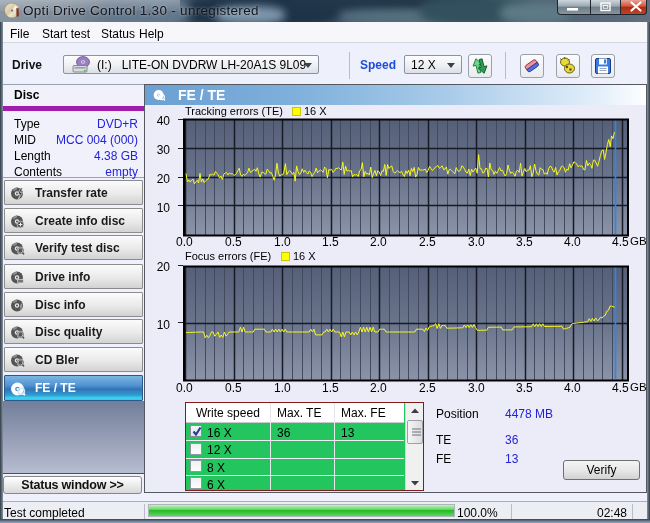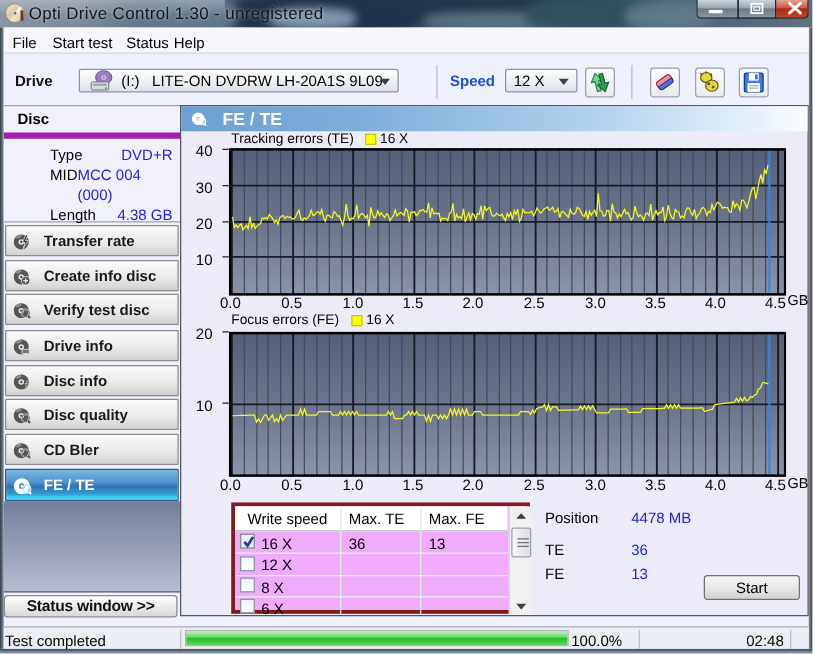--- a/index.html
+++ b/index.html
@@ -38,42 +38,42 @@
 #lbl-speed { left:360px; top:58px; font-weight:bold; color:#1d4ed8; }
 #combo-speed { left:404px; top:55px; width:58px; }
 #combo-speed .txt { position:absolute; left:6px; top:2px; color:#000; }
 .tbtn { position:absolute; top:54px; width:24px; height:24px; border:1px solid #9aa0aa; border-radius:3px; background:linear-gradient(180deg,#fcfcfd,#e9ebf0); }
 #tsep1 { left:349px; top:52px; width:1px; height:27px; background:#b8bcc8; position:absolute; }
 #tsep2 { left:505px; top:52px; width:1px; height:27px; background:#b8bcc8; position:absolute; }
 
 
 #side-disc { left:3px; top:84px; width:141px; height:94px; background:#f1f1fc; border-top:1px solid #9aa2b2; border-bottom:1px solid #9aa2b2; }
 #side-disc h3 { font-size:12px; color:#000; padding:3px 12px 4px 11px; border-bottom:5px solid #a21caf; margin-bottom:5px; font-weight:bold; }
-#side-disc .row { display:flex; justify-content:space-between; padding:0 6px 0 11px; line-height:16px;margin-left:26px; }
+#side-disc .row { display:flex; justify-content:space-between; padding:0 6px 0 11px; line-height:16px; }
 #side-disc .row b { font-weight:normal; color:#000; }
 #side-disc .row span { color:#2222dd; }
 .sbtn { position:absolute; left:4px; width:139px; height:25px; border:1px solid #8c8c8c; border-radius:1px; background:linear-gradient(180deg,#fbfbfb,#eaeaea 55%,#d2d2d2); color:#1a1a1a; }
 .sbtn .ic { position:absolute; left:5px; top:5px; }
 .sbtn .tx { position:absolute; left:30px; top:5px;font-weight:bold; }
 #sbtn-fete { height:26px; background:linear-gradient(180deg,#7cb6e2 0%,#4f93d0 40%,#3372b8 55%,#2f9ed0 80%,#3cd2f2 91%,#36c8ec 100%); border-color:#2a5a8a; color:#fff; }
 #side-grad { left:3px; top:401px; width:141px; height:73px; background:linear-gradient(180deg,#727e9a,#b8bdd0); border-bottom:1px solid #4a5260; }
 #btn-status { left:3px; top:476px; width:139px; height:18px; border:1px solid #888; border-radius:3px; background:linear-gradient(180deg,#fff,#e8e8e8 60%,#d8d8d8); text-align:center; line-height:17px; color:#111; font-size:12.5px; font-weight:bold; letter-spacing:-0.2px; }
 
 
 #main { left:144px; top:84px; width:503px; height:409px; border:1px solid #55595f; background:#ececf8; }
 #mainhdr { position:absolute; left:0; top:0; width:501px; height:20px; background:linear-gradient(90deg,#6ba0d2 0%,#7fb0dc 30%,#a8cbe9 60%,#e2eefa 90%,#fdfeff 100%); color:#fff; font-weight:bold; font-size:13px; }
 #mainhdr .t { position:absolute; left:33px; top:2px; font-size:14px; }
 .chlbl { position:absolute; color:#000; font-size:11px; }
 .leg { position:absolute; width:9px; height:9px; background:#ffff00; border:1px solid #c8c800; }
 .ylbl { position:absolute; width:24px; text-align:right; color:#000; font-size:12px; }
 .ytick { position:absolute; width:5px; height:1px; background:#222; }
 .xlbl { position:absolute; color:#000; font-size:12px; }
 
 
-#tbl { position:absolute; left:40px; top:317px; width:239px; height:89px; border:3px solid #7f1d1d; background:#f0abfc; }
+#tbl { position:absolute; left:40px; top:317px; width:239px; height:89px; border:1px solid #7f1d1d; background:#22c55e; }
 #tbl .hdr { position:absolute; left:0; top:0; width:218px; height:20px; background:#fff; border-bottom:1px solid #c8cace; }
 #tbl .hc { position:absolute; top:3px; color:#000; }
 #tbl .vline { position:absolute; top:0; width:1px; height:87px; background:#e4e6ea; }
 #tbl .rline { position:absolute; left:0; width:218px; height:1px; background:#eceef2; }
 #tbl .cb { position:absolute; left:4px; width:12px; height:12px; border:1px solid #8e97a3; background:linear-gradient(180deg,#eef1f4,#fdfdfd); }
 #tbl .rowtx { position:absolute; color:#000; }
 #scroll { position:absolute; left:219px; top:0; width:18px; height:87px; background:#f0f0f0; border-left:1px solid #d8d8d8; }
 #thumb { position:absolute; left:1px; top:17px; width:16px; height:24px; border:1px solid #9aa0a8; border-radius:2px; background:linear-gradient(90deg,#f6f6f6,#dcdcdc); }
 
 
@@ -519,20 +519,20 @@
 <div class="xlbl" style="left:564px;top:380.5px;">4.0</div>
 <div class="xlbl" style="left:612px;top:380.5px;">4.5</div>
 <div class="xlbl" style="left:630px;top:380.5px;font-size:11.5px;">GB</div>
 
 <div class="ilbl" style="left:436px;top:407px;">Position</div>
 <div class="ival" style="left:505px;top:407px;">4478 MB</div>
 <div class="ilbl" style="left:436px;top:433px;">TE</div>
 <div class="ival" style="left:505px;top:433px;">36</div>
 <div class="ilbl" style="left:436px;top:452px;">FE</div>
 <div class="ival" style="left:505px;top:452px;">13</div>
-<div id="btn-start">Start</div>
+<div id="btn-start">Verify</div>
 
 <div class="ytick" style="left:178px;top:119px;"></div>
 <div class="ytick" style="left:178px;top:148px;"></div>
 <div class="ytick" style="left:178px;top:177px;"></div>
 <div class="ytick" style="left:178px;top:205px;"></div>
 <div class="ytick" style="left:178px;top:265px;"></div>
 <div class="ytick" style="left:178px;top:322px;"></div>
 
 </body></html>

